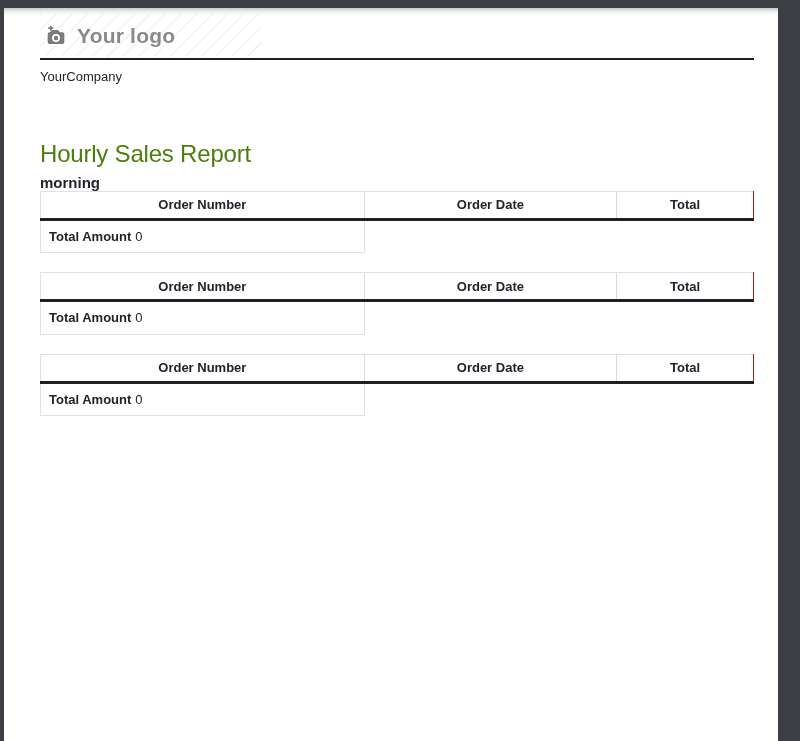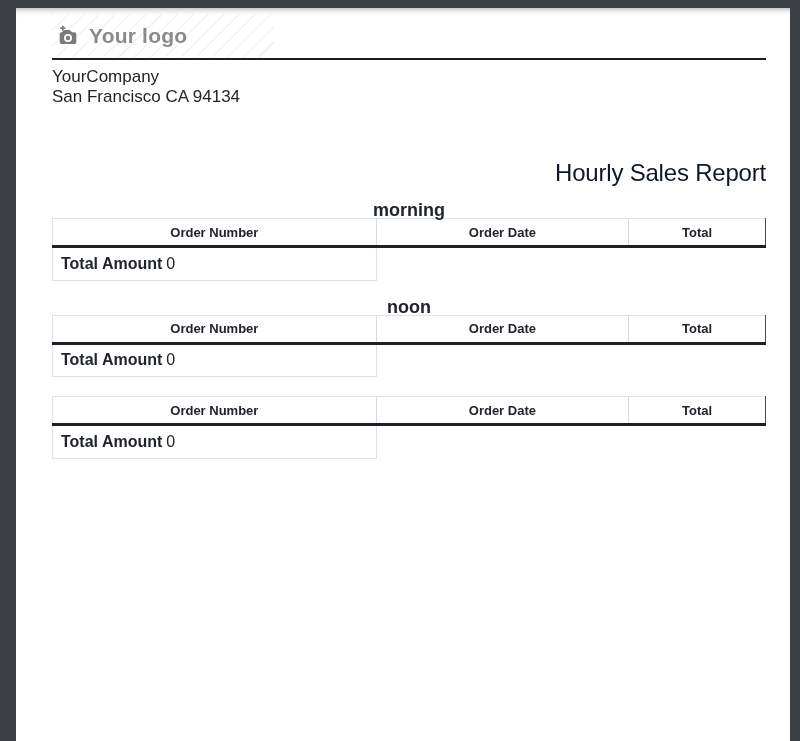--- a/index.html
+++ b/index.html
@@ -10,21 +10,21 @@
     width: 800px;
     height: 741px;
     background: #3c4045;
     overflow: hidden;
     position: relative;
     font-family: "Liberation Sans", sans-serif;
     color: #21252b;
   }
   .page {
     position: absolute;
-    left: 16px;
+    left: 4px;
     top: 8px;
     width: 774px;
     height: 733px;
     background: #ffffff;
     box-sizing: border-box;
     padding: 6px 24px 0 36px;
     box-shadow: inset 0 7px 7px -7px rgba(0,0,0,0.45);
   }
   
   .logo-box {
@@ -48,39 +48,38 @@
     letter-spacing: 0.2px;
     white-space: nowrap;
   }
   .header-rule {
     border: 0;
     border-top: 2px solid #1b1f23;
     margin: 1px 0 0 0;
   }
   .address {
     margin-top: 7px;
-    font-size: 17px;
+    font-size: 13px;
     line-height: 19.5px;
   }
   
   .report-title {
-    margin: 52px 0 16px 0;
-    text-align: right;
+    margin: 52px 0 8px 0;
+    text-align: left;
     font-size: 24px;
     font-weight: 400;
     line-height: 29px;
     letter-spacing: -0.2px;
-    color: #0f172a;
+    color: #4d7c0f;
   }
   
   .section { margin-bottom: 19px; }
   .section-label {
     margin-top: 5px;
-    text-align: center;
-    font-size: 18px;
+    font-size: 15px;
     font-weight: bold;
     line-height: 14px;
     margin-bottom: 1px;
   }
   table.report-table {
     width: 100%;
     border-collapse: collapse;
     table-layout: fixed;
   }
   col.c1 { width: 45.4%; }
@@ -94,21 +93,21 @@
     color: #21252b;
     border-top: 1px solid #dee2e6;
     border-bottom: 3px solid #1d2125;
     padding: 0 4px;
   }
   .report-table th:first-child { border-left: 1px solid #dee2e6; }
   .report-table th:last-child  { border-right: 1px solid #b91c1c; }
   .report-table th + th        { border-left: 1px solid #d6dbe3; }
   .report-table td {
     height: 30px;
-    font-size: 16px;
+    font-size: 13px;
     vertical-align: middle;
   }
   td.total-cell {
     border-left: 1px solid #dee2e6;
     border-right: 1px solid #dee2e6;
     border-bottom: 1px solid #dee2e6;
     padding: 0 8px;
     text-align: left;
   }
   td.empty-cell { border: none; }
@@ -127,21 +126,20 @@
       <path fill="#7b7b7b" d="M5 6.2 L7.2 4 h5.6 L15 6.2 h2.5 a1.8 1.8 0 0 1 1.8 1.8 v8.2 a1.8 1.8 0 0 1 -1.8 1.8 H4.5 a1.8 1.8 0 0 1 -1.8 -1.8 V8 a1.8 1.8 0 0 1 1.8 -1.8 Z"></path>
       <circle cx="11" cy="12" r="3.1" fill="none" stroke="#ffffff" stroke-width="1.8"></circle>
     </svg>
     <span class="logo-text">Your logo</span>
   </div>
 
   <hr class="header-rule">
 
   <div class="address">
     <div>YourCompany</div>
-    <div>San Francisco CA 94134</div>
   </div>
 
   <h1 class="report-title">Hourly Sales Report</h1>
 
   <div class="section">
     <div class="section-label">morning</div>
     <table class="report-table">
       <colgroup>
           <col class="c1">
           <col class="c2">
@@ -160,21 +158,20 @@
             <span class="bold">Total Amount</span><span>0</span>
           </td>
           <td class="empty-cell"></td>
           <td class="empty-cell"></td>
         </tr>
       </tbody>
     </table>
   </div>
 
   <div class="section">
-    <div class="section-label">noon</div>
     <table class="report-table">
       <colgroup>
           <col class="c1">
           <col class="c2">
           <col class="c3">
         </colgroup>
       <thead>
         <tr>
           <th>Order Number</th>
           <th>Order Date</th>

